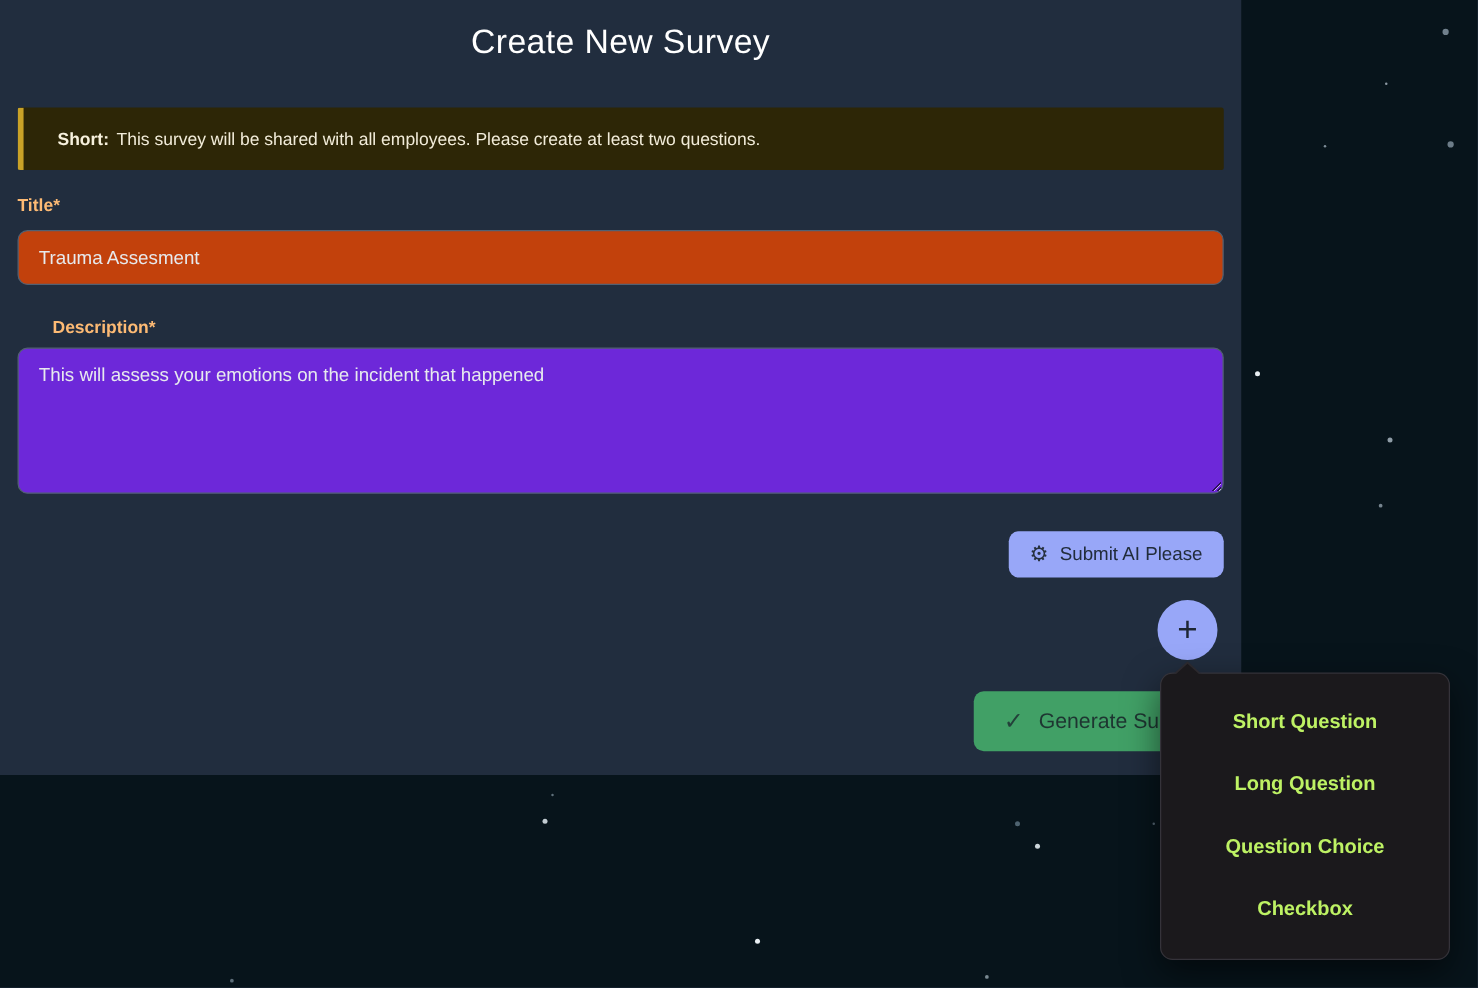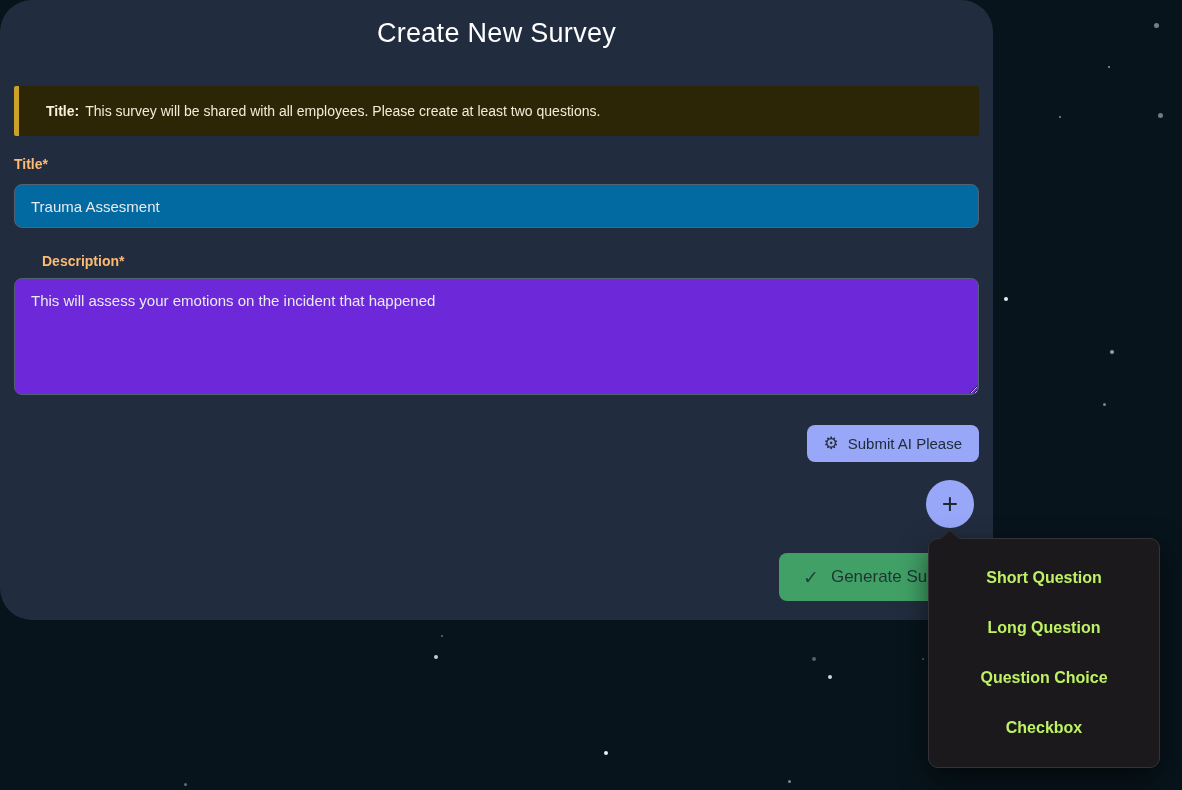--- a/index.html
+++ b/index.html
@@ -7,42 +7,42 @@
     width:1182px;height:790px;position:relative;overflow:hidden;
     background:#07141b;
     font-family:"Liberation Sans","DejaVu Sans",sans-serif;
     -webkit-font-smoothing:antialiased;
   }
   .star{position:absolute;border-radius:50%;}
 
   
   .panel{
     position:absolute;left:0;top:0;width:993px;height:620px;
-    background:#212d3e;padding:0 14px;box-sizing:border-box;border-radius:32px;
+    background:#212d3e;padding:0 14px;box-sizing:border-box;
   }
   .page-title{
     margin:0;padding-top:17px;height:33px;line-height:33px;
     text-align:center;color:#ffffff;font-size:27px;font-weight:500;
     letter-spacing:.3px;
   }
   .info-banner{
     margin-top:36px;height:50px;box-sizing:border-box;
     background:#2d2606;border-left:5px solid #c9a227;border-radius:2px;
     display:flex;align-items:center;padding-left:27px;
     color:#f2ecd9;font-size:14px;
   }
   .info-banner b{margin-right:6px;color:#f7f1dd;}
   .field-label{
     display:block;margin-top:20px;height:17px;line-height:17px;
     color:#fdba74;font-size:14px;font-weight:700;
   }
   .field-label.desc{margin-top:25px;padding-left:28px;}
   .text-input{
     display:block;width:100%;box-sizing:border-box;margin-top:11px;
-    height:44px;background:#0369a1;border:1px solid #516072;border-radius:8px;
+    height:44px;background:#c2410c;border:1px solid #516072;border-radius:8px;
     color:#e7eaee;font-size:15px;padding:0 16px;outline:none;
     font-family:"Liberation Sans","DejaVu Sans",sans-serif;
   }
   .text-area{
     display:block;width:100%;box-sizing:border-box;margin-top:8px;
     height:117px;background:#6d28d9;border:1px solid #516072;border-radius:8px;
     color:#e7eaee;font-size:15px;padding:12px 16px;outline:none;resize:both;
     font-family:"Liberation Sans","DejaVu Sans",sans-serif;line-height:20px;
   }
   .actions-row{display:flex;justify-content:flex-end;margin-top:30px;}
@@ -111,21 +111,21 @@
     <div class="star" style="left: 828px; top: 675px; width: 4px; height: 4px; background: rgb(205, 214, 219);"></div>
     <div class="star" style="left: 604px; top: 751px; width: 4px; height: 4px; background: rgb(233, 239, 243);"></div>
     <div class="star" style="left: 787.5px; top: 779.5px; width: 3px; height: 3px; background: rgb(122, 137, 146);"></div>
     <div class="star" style="left: 183.5px; top: 782.5px; width: 3px; height: 3px; background: rgb(92, 109, 120);"></div>
   </div>
 
 <div class="panel">
   <h1 class="page-title">Create New Survey</h1>
 
   <div class="info-banner">
-    <b>Title:</b>
+    <b>Short:</b>
     <span>This survey will be shared with all employees. Please create at least two questions.</span>
   </div>
 
   <label class="field-label">Title*</label>
   <input class="text-input" type="text" value="Trauma Assesment" style="">
 
   <label class="field-label desc">Description*</label>
   <textarea class="text-area" style="">This will assess your emotions on the incident that happened</textarea>
 
   <div class="actions-row">

